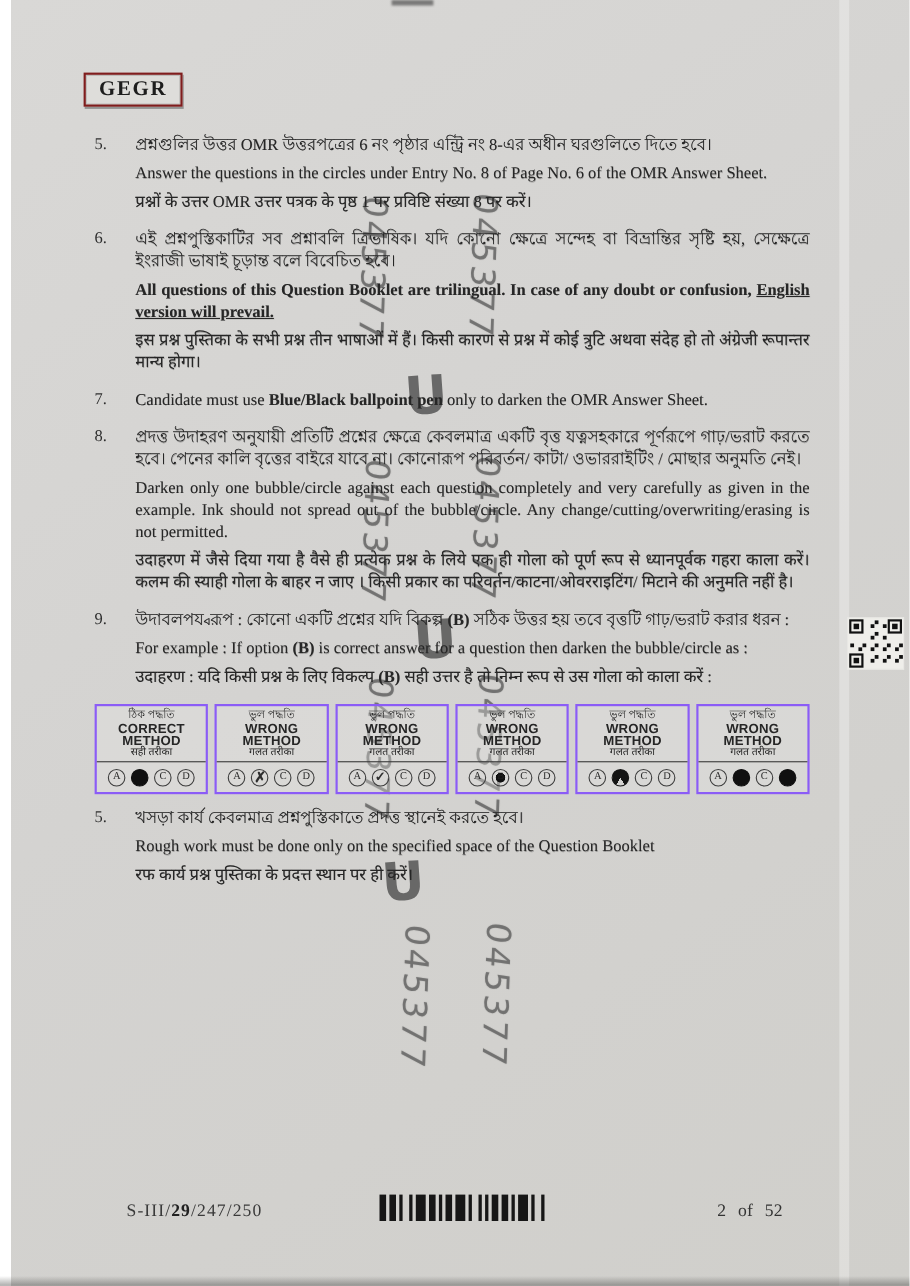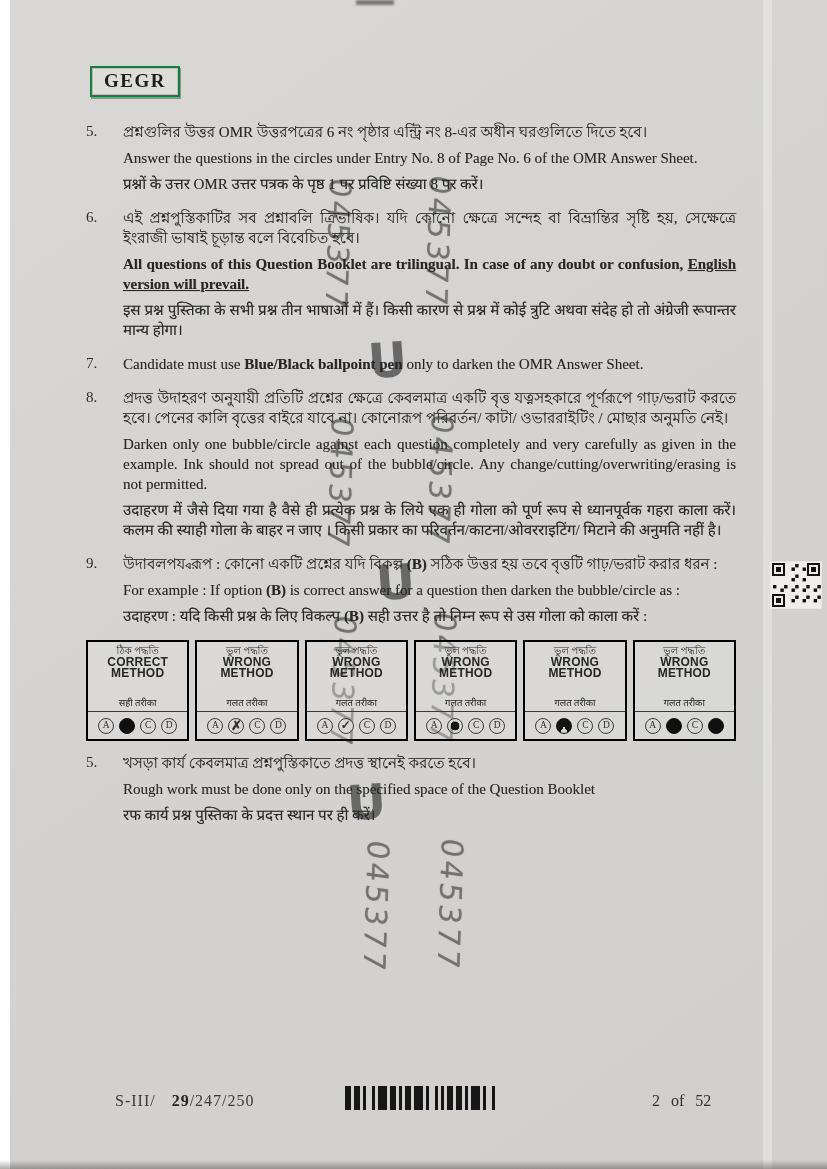--- a/index.html
+++ b/index.html
@@ -12,45 +12,45 @@
   .scan{
     position:absolute;left:10px;top:0;width:817px;height:1169px;
     background:linear-gradient(145deg,#d9d8d6 0%,#d4d3d1 45%,#d0cfcb 100%);
   }
   .edge-left{position:absolute;left:0;top:0;width:10px;height:1169px;background:#fff;}
   .edge-right-band{position:absolute;left:763px;top:0;width:9px;height:1169px;background:rgba(255,255,255,0.30);}
   .top-mark{position:absolute;left:356px;top:0;width:38px;height:5px;background:rgba(45,45,45,0.55);filter:blur(1px);}
   .bottom-shadow{position:absolute;left:0;bottom:0;width:827px;height:9px;background:linear-gradient(to top,rgba(70,70,68,0.45),rgba(0,0,0,0));}
 
   .booklet-code{
-    position:absolute;left:90px;top:66px;
-    border:2px solid #15803d;background:#deddda;
+    position:absolute;left:76px;top:66px;
+    border:2px solid #7f1d1d;background:#deddda;
     padding:2px 12px 3px;
     font-weight:bold;font-size:19px;letter-spacing:1.5px;
     box-shadow:1px 2px 0 rgba(90,90,90,0.55), inset 0 0 0 1px #bdbcb9;
     color:#1d1d1d;
   }
 
   .content{position:absolute;left:86px;top:122px;width:650px;}
   .item{display:flex;margin-bottom:14px;}
   .item-num{width:37px;flex:0 0 37px;font-size:15px;padding-top:1px;color:#2e2e2e;}
   .item-body{flex:1;}
   .para{font-size:15px;line-height:20px;text-align:justify;margin:0 0 6px 0;
         text-shadow:0.3px 0.3px 0.5px rgba(40,40,40,0.30);}
   .para:last-child{margin-bottom:0;}
   .para .u{text-decoration:underline;}
 
   
   .ex-table{display:flex;gap:6px;margin:4px 0 12px 0;}
-  .ex-cell{flex:1;border:2px solid #000000;background:rgba(230,229,226,0.35);}
+  .ex-cell{flex:1;border:2px solid #8b5cf6;background:rgba(230,229,226,0.35);}
   .ex-head{border-bottom:1.5px solid #3a3a3a;text-align:center;padding:3px 1px 2px;}
   .ex-head .bn{font-size:10px;line-height:12px;}
   .ex-head .en{font-size:12px;line-height:11px;font-weight:bold;letter-spacing:0.2px;
                font-family:"Liberation Sans","DejaVu Sans",sans-serif;}
-  .ex-head .hi{font-size:9.5px;line-height:11px;margin-top:19px;}
+  .ex-head .hi{font-size:9.5px;line-height:11px;}
   .ex-bubbles{display:flex;justify-content:center;align-items:center;gap:5px;height:27px;}
   .bubble{width:16px;height:16px;border:1.4px solid #3c3c3c;border-radius:50%;
           display:flex;align-items:center;justify-content:center;
           font-size:9.5px;line-height:9px;color:#2e2e2e;box-sizing:border-box;position:relative;}
   .bubble.filled{background:#101010;border-color:#101010;color:transparent;}
   .bubble.cross{font-size:13px;font-weight:bold;}
   .bubble.check{font-size:12px;font-weight:bold;}
   .bubble.dot{background:radial-gradient(circle,#101010 0 4.2px,transparent 4.6px);color:rgba(46,46,46,0.55);}
   .bubble.half{background:conic-gradient(from 210deg,#141414 0 300deg,rgba(212,211,209,1) 300deg 360deg);
                border-color:#141414;color:transparent;}
@@ -65,21 +65,21 @@
   }
   .stamp-u{
     position:absolute;
     font-family:"DejaVu Sans","Liberation Sans",sans-serif;
     font-size:48px;font-weight:bold;color:rgba(62,62,62,0.72);
     transform:rotate(-4deg);line-height:48px;
   }
 
   
   .footer-code{position:absolute;left:115px;top:1092px;font-size:16px;letter-spacing:1px;color:#3a3a3a;}
-  .footer-code b{color:#222;margin-left:16px;}
+  .footer-code b{color:#222;}
   .barcode{position:absolute;left:345px;top:1086px;height:24px;display:flex;align-items:stretch;}
   .barcode .bar{height:100%;}
   .page-num{position:absolute;left:652px;top:1092px;font-size:16px;word-spacing:7px;color:#333;}
 
   .qr{position:absolute;left:770px;top:561px;width:52px;height:48px;background:#e8e7e4;padding:1px;box-sizing:border-box;}
 </style>
 </head>
 <body>
 
 <div class="scan"></div>

